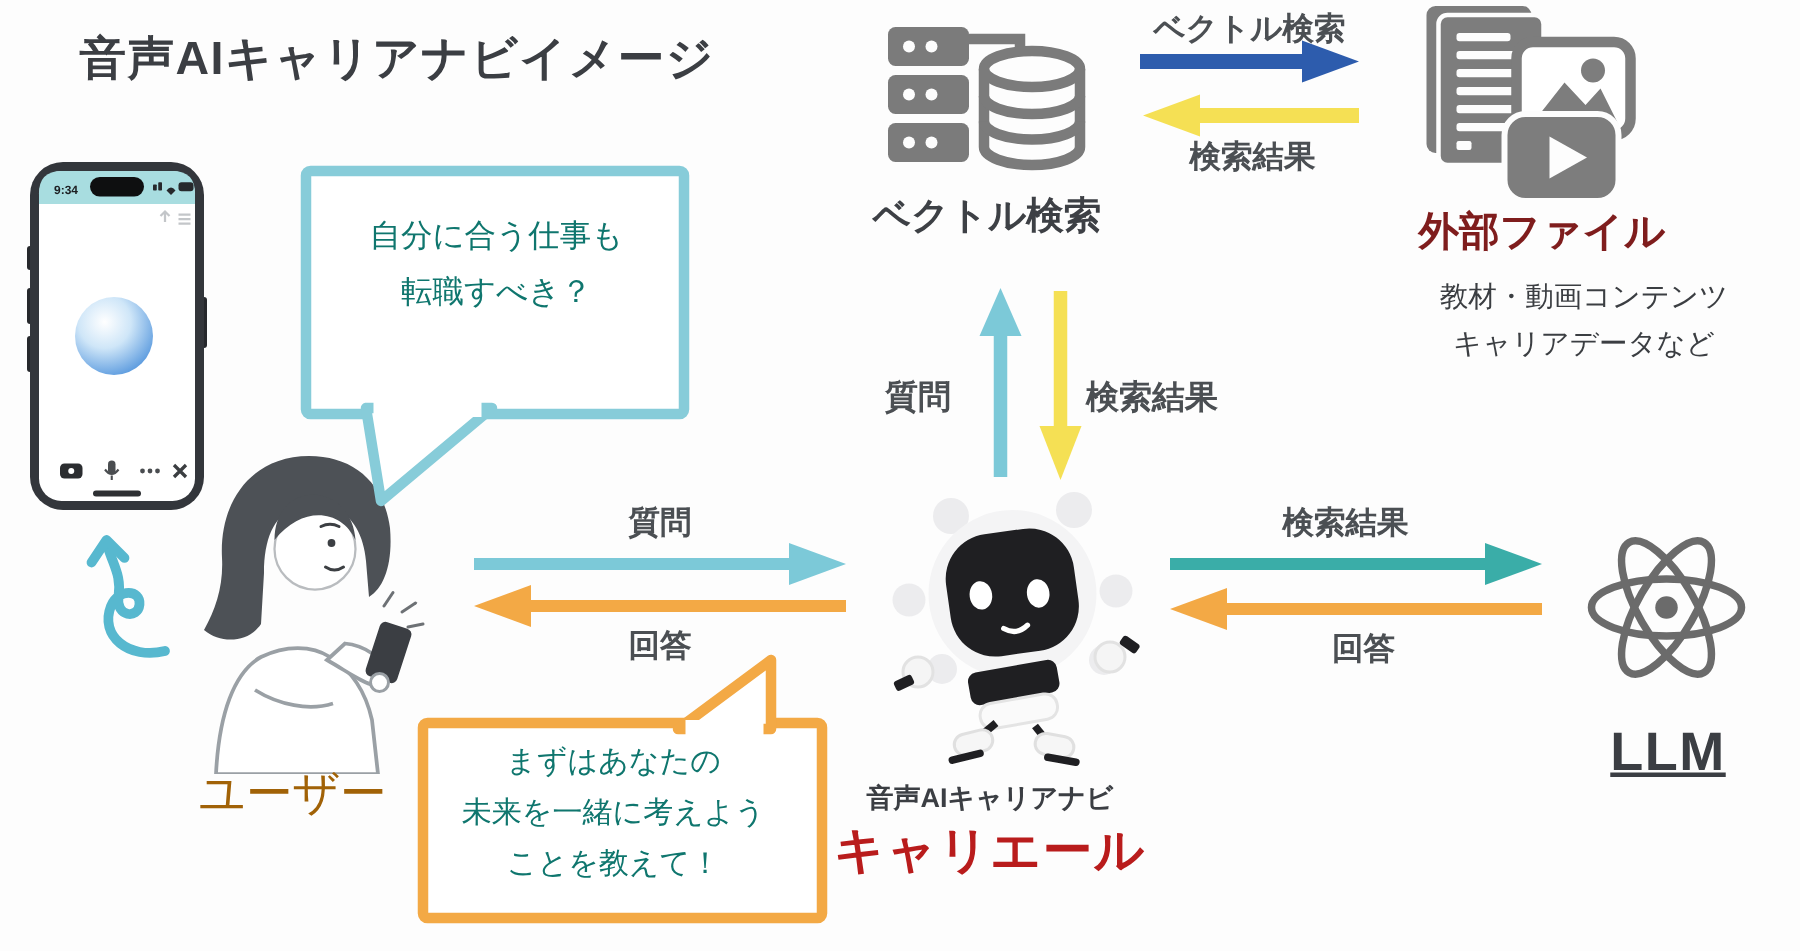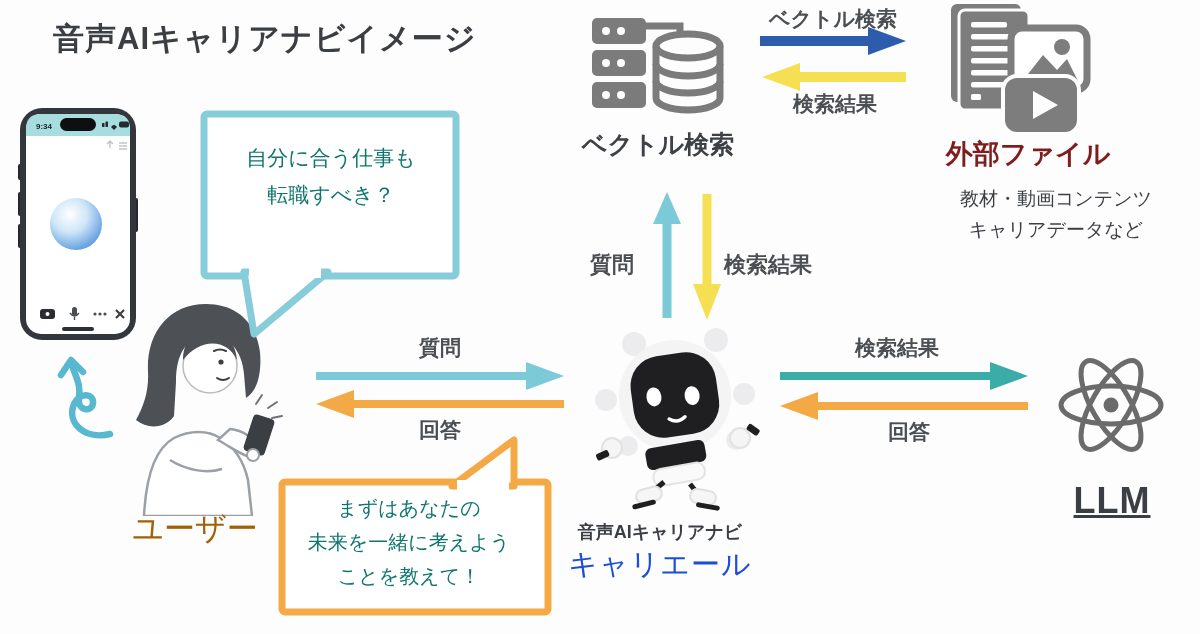--- a/index.html
+++ b/index.html
@@ -15,21 +15,21 @@
   
   .arrow-label{font-size:21px;font-weight:bold;color:#4b4f53;}
   
   #vector-engine-label{left:558px;top:131px;width:200px;font-size:25px;line-height:27px;font-weight:800;color:#3d4045;}
   #external-files-label{left:933px;top:136px;width:190px;font-size:27px;font-weight:800;color:#7f1d1d;}
   #external-files-desc{left:936px;top:183px;width:240px;font-size:19px;line-height:31px;color:#3b3e42;font-weight:400;text-align:center;}
   #user-label{left:100px;top:508px;width:190px;font-size:31px;font-weight:400;color:#a16207;}
   #llm-label{left:1052px;top:480px;width:120px;font-size:36px;font-weight:800;color:#3b3e43;letter-spacing:1px;text-decoration:underline;}
   #robot-caption{left:550px;top:503px;width:220px;margin-top:17px;}
   #robot-caption .small{font-size:18px;font-weight:800;color:#3b3e43;}
-  #robot-caption .big{font-size:29px;font-weight:400;color:#1d4ed8;margin-top:1px;letter-spacing:1px;}
+  #robot-caption .big{font-size:33px;font-weight:700;color:#b91c1c;margin-top:1px;letter-spacing:1px;}
   
   .bubble-text{color:#0f766e;font-weight:500;}
   #user-bubble-text{left:206px;top:139px;width:250px;font-size:21px;line-height:37px;}
   #robot-bubble-text{left:288px;top:491px;width:242px;font-size:20px;line-height:34px;text-align:center;}
   svg{display:block;}
 </style>
 </head>
 <body>
 
 <div id="canvas">

